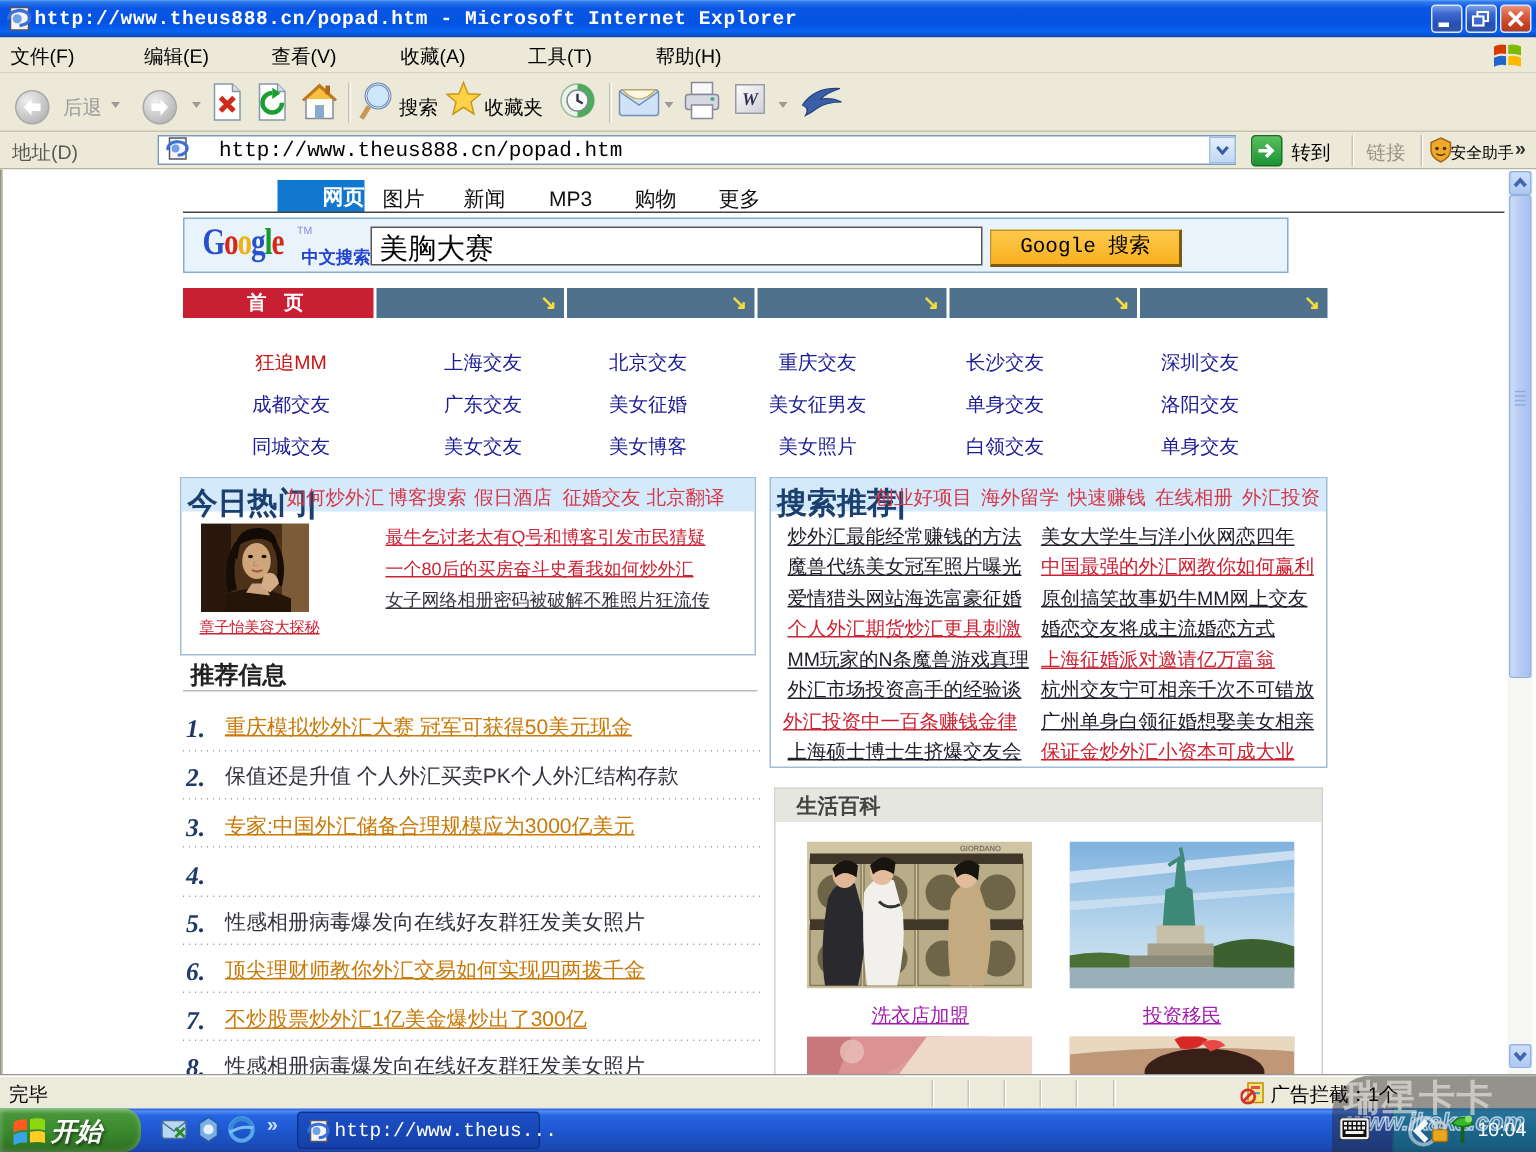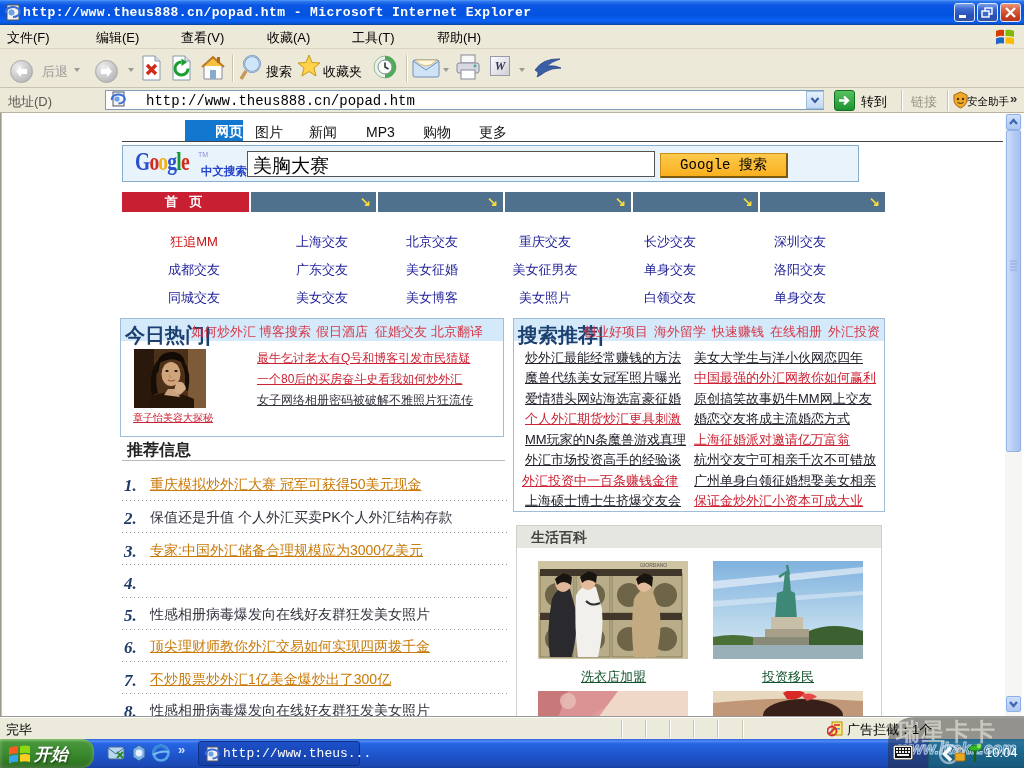--- a/index.html
+++ b/index.html
@@ -68,21 +68,21 @@
 
 #recttl{left:127px;top:327px;font-size:16px;font-weight:bold;color:#222;}
 #recline{left:122px;top:347px;width:383px;height:1px;background:#bbb;}
 .num{position:absolute;font:italic bold 17px "Liberation Serif",serif;color:#1f3a68;}
 .item{position:absolute;left:150px;font-size:14px;color:#33333e;white-space:nowrap;}
 .item.org{color:#c97a08;text-decoration:underline;}
 .dot{position:absolute;left:122px;width:386px;height:1px;background-image:repeating-linear-gradient(90deg,#999 0 1px,transparent 1px 4px);}
 
 #lifebox{left:516px;top:412px;width:366px;height:192px;border:1px solid #d0d0c8;border-bottom:none;box-sizing:border-box;background:#fff;}
 #lifehd{position:absolute;left:0px;top:0px;width:100%;height:22px;background:#e6e6e0;font-size:14px;font-weight:bold;color:#444;line-height:22px;padding-left:14px;box-sizing:border-box;}
-.cap{position:absolute;font-size:13px;color:#14532d;text-decoration:underline;}
+.cap{position:absolute;font-size:13px;color:#a21caf;text-decoration:underline;}
 
 #sb{left:1005px;top:113px;width:17px;height:604px;background:#f6f6f2;}
 .sbtn{position:absolute;left:1px;width:15px;height:16px;border-radius:2px;background:linear-gradient(180deg,#cfdffc,#aec8f2);border:1px solid #8cb0e8;box-sizing:border-box;color:#4066b0;}
 #sthumb{position:absolute;left:1px;top:17px;width:15px;height:322px;border-radius:2px;background:linear-gradient(90deg,#cddcfa,#b7ccf4 50%,#a8c0ee);border:1px solid #94b2e4;box-sizing:border-box;}
 
 #statusbar{left:0;top:717px;width:1024px;height:22px;background:#eceadb;border-top:1px solid #fff;box-shadow:0 -1px 0 #999;}
 #statusbar .txt{position:absolute;top:3px;font-size:13px;color:#000;z-index:7;}
 .ssep{position:absolute;top:2px;width:1px;height:18px;background:#c8c4ae;border-right:1px solid #fff;}
 
 #taskbar{left:0;top:739px;width:1024px;height:29px;background:linear-gradient(180deg,#2a62e0 0%,#4f8af2 7%,#2765e2 16%,#1e55cd 55%,#1c49b4 90%,#1941a5 100%);}

